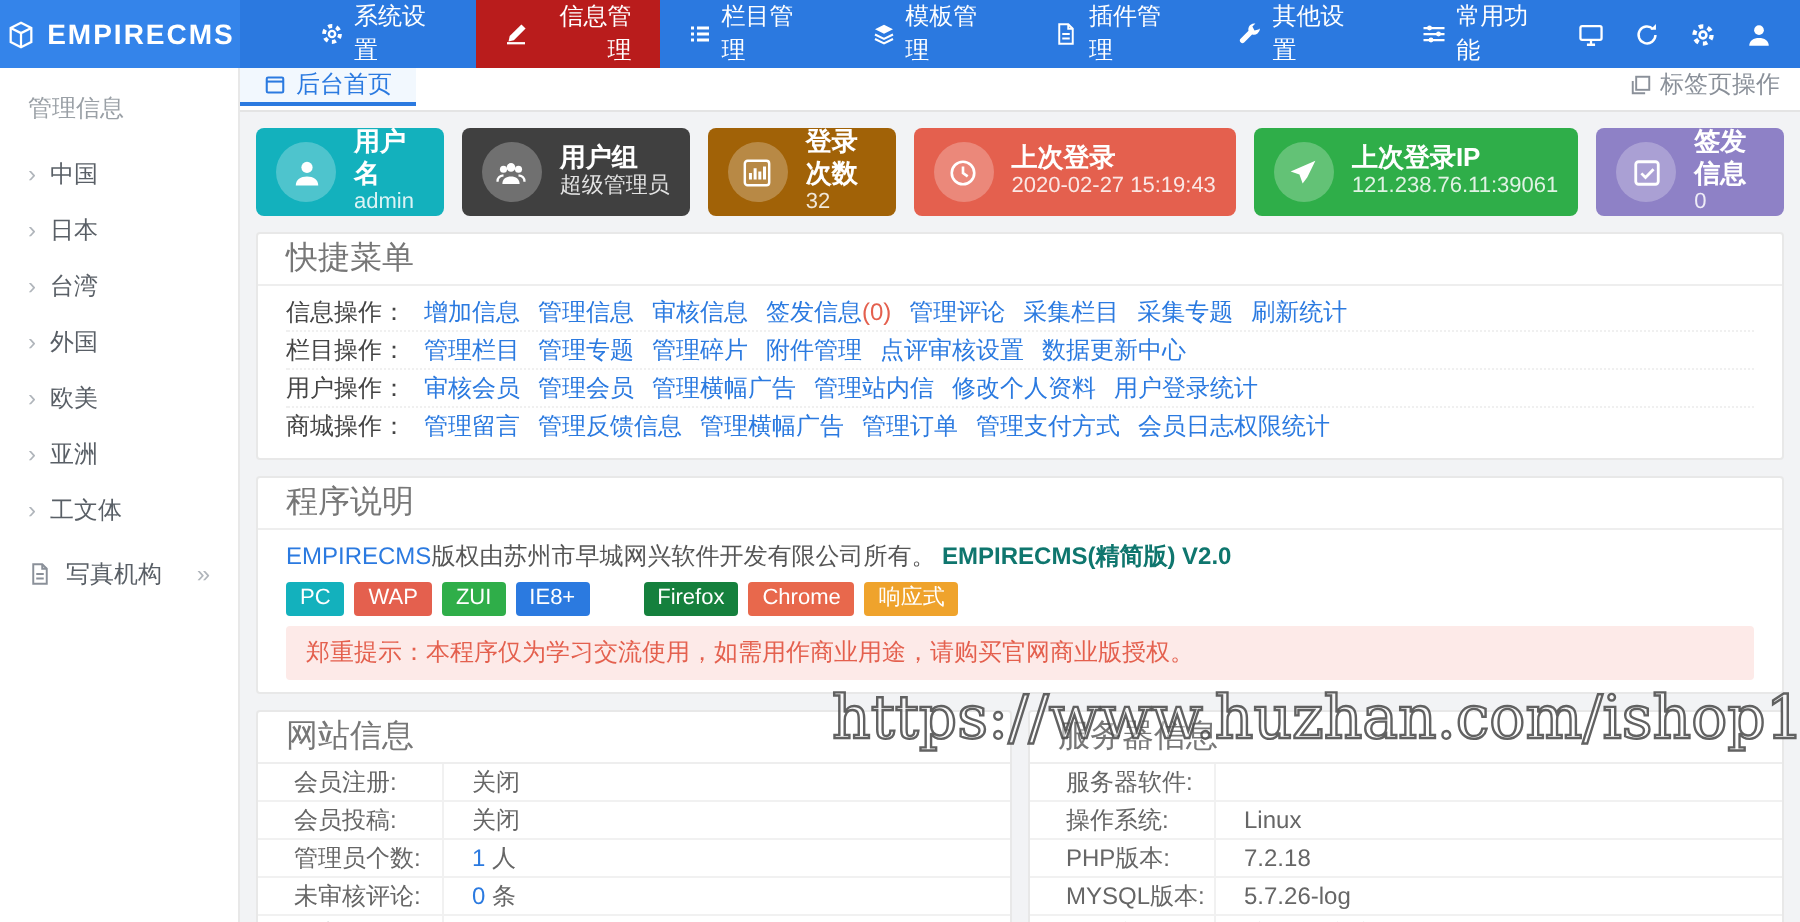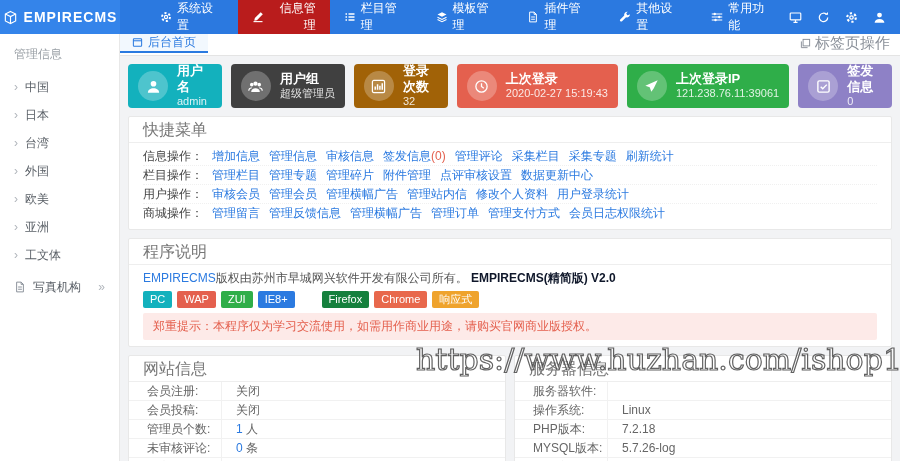--- a/index.html
+++ b/index.html
@@ -26,21 +26,21 @@
   .side-item { display:flex; align-items:center; gap:7px; padding:0 14px; height:28px; color:#595f66; cursor:pointer; }
   .side-item .chev { color:#b0b5bb; font-size:12px; }
   .side-item.special { margin-top:4px; justify-content:flex-start; }
   .side-item.special .ic svg { width:12px; height:12px; color:#8a9099; }
   .side-item.special .dbl { margin-left:auto; color:#b0b5bb; }
 
   .main { flex:1; display:flex; flex-direction:column; min-width:0; }
   .tabbar { height:22px; background:#fff; border-bottom:1px solid #e4e4e4; display:flex; align-items:flex-start; }
   .tab { display:flex; align-items:center; gap:5px; padding:0 12px; color:#2b7ae0; background:#f2f8fe; border-bottom:2px solid #2b7ae0; font-size:12px; cursor:pointer; }
   .tab .ic svg { width:11px; height:11px; }
-  .tab-right { margin-left:auto; display:flex; align-items:center; gap:4px; color:#8a9099; padding:0 10px; font-size:15px; cursor:pointer; }
+  .tab-right { margin-left:auto; display:flex; align-items:center; gap:4px; color:#8a9099; padding:0 10px; font-size:12px; cursor:pointer; }
   .tab-right .ic svg { width:11px; height:11px; }
 
   .content { flex:1; padding:8px 8px 0; overflow:hidden; }
 
   
   .cards { display:flex; gap:9px; margin-bottom:8px; }
   .card { flex:1; height:44px; border-radius:4px; display:flex; align-items:center; gap:9px; padding:0 10px; color:#fff; cursor:pointer; }
   .card-ic { width:30px; height:30px; border-radius:50%; background:rgba(255,255,255,.25); display:flex; align-items:center; justify-content:center; flex-shrink:0; }
   .card-ic svg { width:15px; height:15px; }
   .card-txt { line-height:1.25; min-width:0; }
@@ -53,21 +53,21 @@
   .panel-body { padding:4px 14px 6px; }
 
   .q-row { display:flex; align-items:center; gap:9px; height:19px; border-bottom:1px dotted #f0f0f0; white-space:nowrap; overflow:hidden; }
   .q-row:last-child { border-bottom:none; }
   .q-label { color:#444; }
   .q-link { color:#2b7ae0; text-decoration:none; cursor:pointer; }
   .q-suffix { color:#e4604e; }
 
   .copyright { color:#555; height:18px; line-height:18px; white-space:nowrap; }
   .copyright a { color:#2b7ae0; text-decoration:none; cursor:pointer; }
-  .copyright b { color:#0f172a; }
+  .copyright b { color:#0f766e; }
   .badges { display:flex; gap:5px; margin:4px 0 2px; }
   .badge { color:#fff; font-size:11px; padding:2px 7px; border-radius:2px; line-height:1.2; }
   .alert { background:#fdeae8; color:#e4604e; padding:5px 10px; margin-top:5px; border-radius:2px; }
 
   .bottom { display:flex; gap:8px; }
   .bottom .panel { flex:1; margin-bottom:0; }
   .t-row { display:flex; height:19px; line-height:18px; border-bottom:1px solid #f1f1f1; }
   .t-label { width:92px; padding-left:18px; color:#666; flex-shrink:0; }
   .t-val { flex:1; border-left:1px solid #f1f1f1; padding-left:14px; color:#666; white-space:nowrap; }
   .t-num { color:#2b7ae0; }

